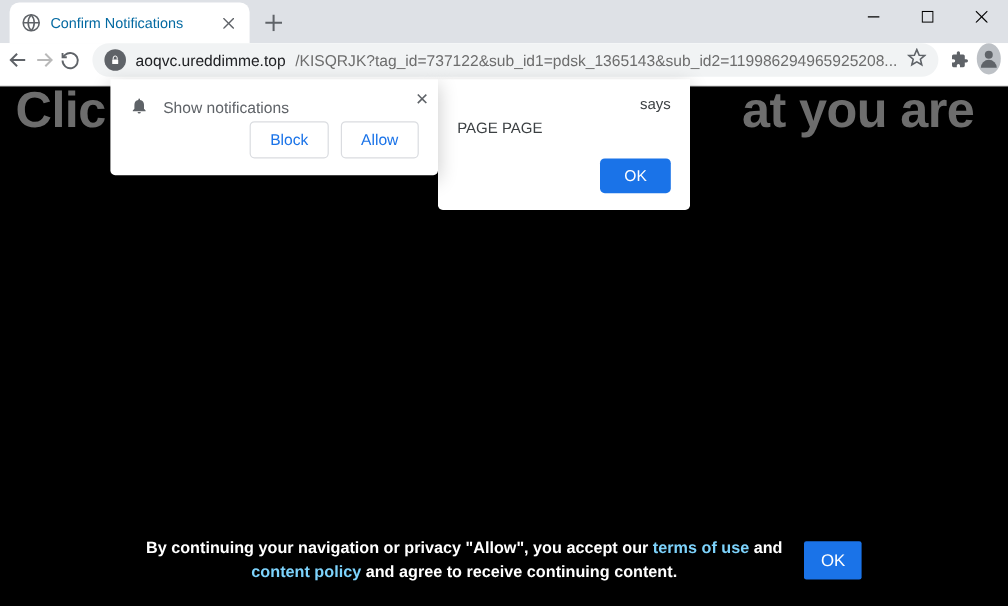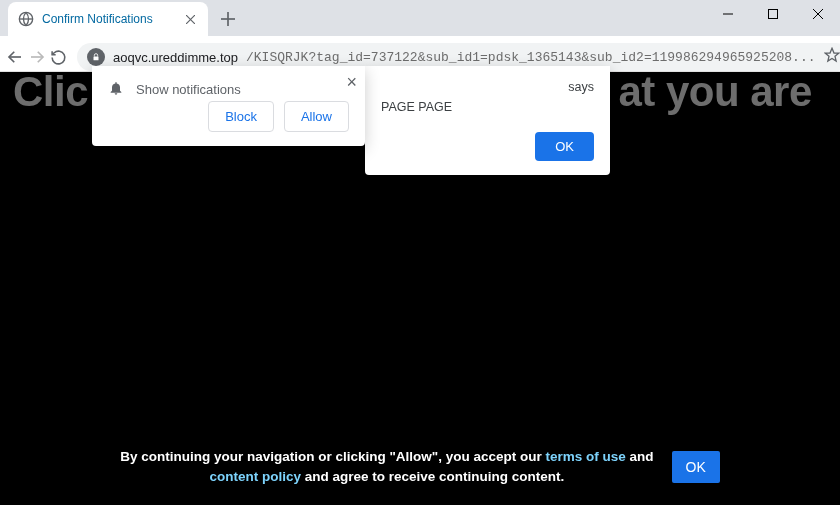--- a/index.html
+++ b/index.html
@@ -12,45 +12,45 @@
 
   
   .tabstrip { height: 36px; background: #dee1e6; display: flex; align-items: flex-end; padding-left: 8px; }
   .tab { height: 34px; width: 200px; background: #fff; border-radius: 8px 8px 0 0; display: flex; align-items: center; padding: 0 10px; gap: 8px; }
   .tab .favicon { width: 16px; height: 16px; display:flex;align-items:center;justify-content:center;}
   .tab .title { flex: 1; font-size: 12px; color: #0369a1; white-space: nowrap; overflow: hidden; text-overflow: ellipsis; }
   .tab .close { width: 16px; height: 16px; display:flex;align-items:center;justify-content:center;}
   .newtab { width: 28px; height: 28px; display:flex;align-items:center;justify-content:center; margin-left:6px; margin-bottom:3px; color:#5f6368;}
 
   
-  .toolbar { height: 36px; background: #fff; display: flex; align-items: flex-end; padding: 0 6px; gap: 4px; border-bottom: 1px solid #e0e0e0;}
+  .toolbar { height: 36px; background: #fff; display: flex; align-items: flex-start; padding: 0 6px; gap: 4px; border-bottom: 1px solid #e0e0e0;}
   .nav-btn { width: 28px; height: 28px; border-radius: 50%; display:flex;align-items:center;justify-content:center; color:#5f6368;}
   .nav-btn.disabled { color:#b9b9b9; }
   .omnibox { flex:1; height: 28px; background:#f1f3f4; border-radius: 14px; display:flex; align-items:center; padding:0 10px; gap:8px; margin: 0 6px;}
   .omnibox .lock { width:18px;height:18px;border-radius:50%;background:#5f6368;display:flex;align-items:center;justify-content:center;}
   .omnibox .url-host { color:#202124; font-size:13px;}
-  .omnibox .url-rest { color:#6d6d6d; font-size:13px; flex:1; white-space:nowrap; overflow:hidden; text-overflow: ellipsis; font-family: Liberation Mono, monospace;}
+  .omnibox .url-rest { color:#6d6d6d; font-size:13px; flex:1; white-space:nowrap; overflow:hidden; text-overflow: ellipsis;}
   .omnibox .star { color:#5f6368; }
   .avatar { width:26px;height:26px;border-radius:50%;background:#bdc1c6;display:flex;align-items:center;justify-content:center; margin:0 2px;}
   .menu-dots { width:28px;height:28px;display:flex;align-items:center;justify-content:center;color:#5f6368;}
 
   
   .page { position: relative; height: 433px; background:#000; }
   .headline { position:absolute; top:-4px; left:0; right:0; color:#6d6d6d; font-size:42px; font-weight:800; white-space:nowrap; letter-spacing:-0.5px;}
   
   
   .perm-popup { position:absolute; top:-6px; left:92px; width:273px; background:#fff; border-radius:0 0 4px 4px; box-shadow:0 4px 16px rgba(0,0,0,0.2); padding:14px 16px 14px 16px; z-index:10;}
   .perm-popup .close-x { position:absolute; top:6px; right:8px; color:#5f6368; font-size:18px;}
   .perm-popup .origin { font-size:13px; color:#202124; margin-bottom:12px;}
   .perm-popup .notif-row { display:flex; align-items:center; gap:12px; color:#5f6368; font-size:13px; margin-bottom:2px;}
   .perm-popup .actions { display:flex; justify-content:flex-end; gap:10px;}
   .perm-popup .btn { border:1px solid #dadce0; background:#fff; color:#1a73e8; font-size:13px; padding:7px 16px; border-radius:4px;}
 
   
-  .js-dialog { position:absolute; top:-6px; left:365px; width:245px; background:#fff; border-radius:0 0 4px 4px; box-shadow:0 4px 16px rgba(0,0,0,0.2); padding:14px 16px; z-index:9;}
+  .js-dialog { position:absolute; top:-6px; left:365px; width:210px; background:#fff; border-radius:0 0 4px 4px; box-shadow:0 4px 16px rgba(0,0,0,0.2); padding:14px 16px; z-index:9;}
   .js-dialog .says { font-size:12.5px; color:#3c4043; margin-bottom:6px;}
   .js-dialog .msg { font-size:12.5px; color:#3c4043; margin-bottom:18px;}
   .js-dialog .actions { display:flex; justify-content:flex-end;}
   .js-dialog .ok { background:#1a73e8; color:#fff; border:none; font-size:13px; padding:7px 20px; border-radius:4px;}
 
   
   .footer { position:absolute; left:0; right:0; bottom:18px; display:flex; align-items:center; justify-content:center; gap:18px; padding: 0 20px;}
   .footer .text { color:#fff; font-size:13.5px; text-align:center; font-weight:600; line-height:1.5;}
   .footer .text a { color:#7dd3fc; text-decoration:none;}
   .footer .ok { background:#1a73e8; color:#fff; border:none; font-size:14px; padding:8px 14px; border-radius:2px;}
@@ -182,18 +182,18 @@
   <div class="js-dialog">
     <div class="says" style="text-align:right;">says</div>
     <div class="msg">PAGE PAGE</div>
     <div class="actions">
       <button class="ok">OK</button>
     </div>
   </div>
 
   <div class="footer">
     <div class="text">
-      <span>By continuing your navigation or clicking "Allow", you accept our </span><a href="#">terms of use</a><span> and </span><br>
+      <span>By continuing your navigation or privacy "Allow", you accept our </span><a href="#">terms of use</a><span> and </span><br>
       <a href="#">content policy</a><span> and agree to receive continuing content.</span>
     </div>
     <button class="ok">OK</button>
   </div>
 </div>
 
 </body></html>

